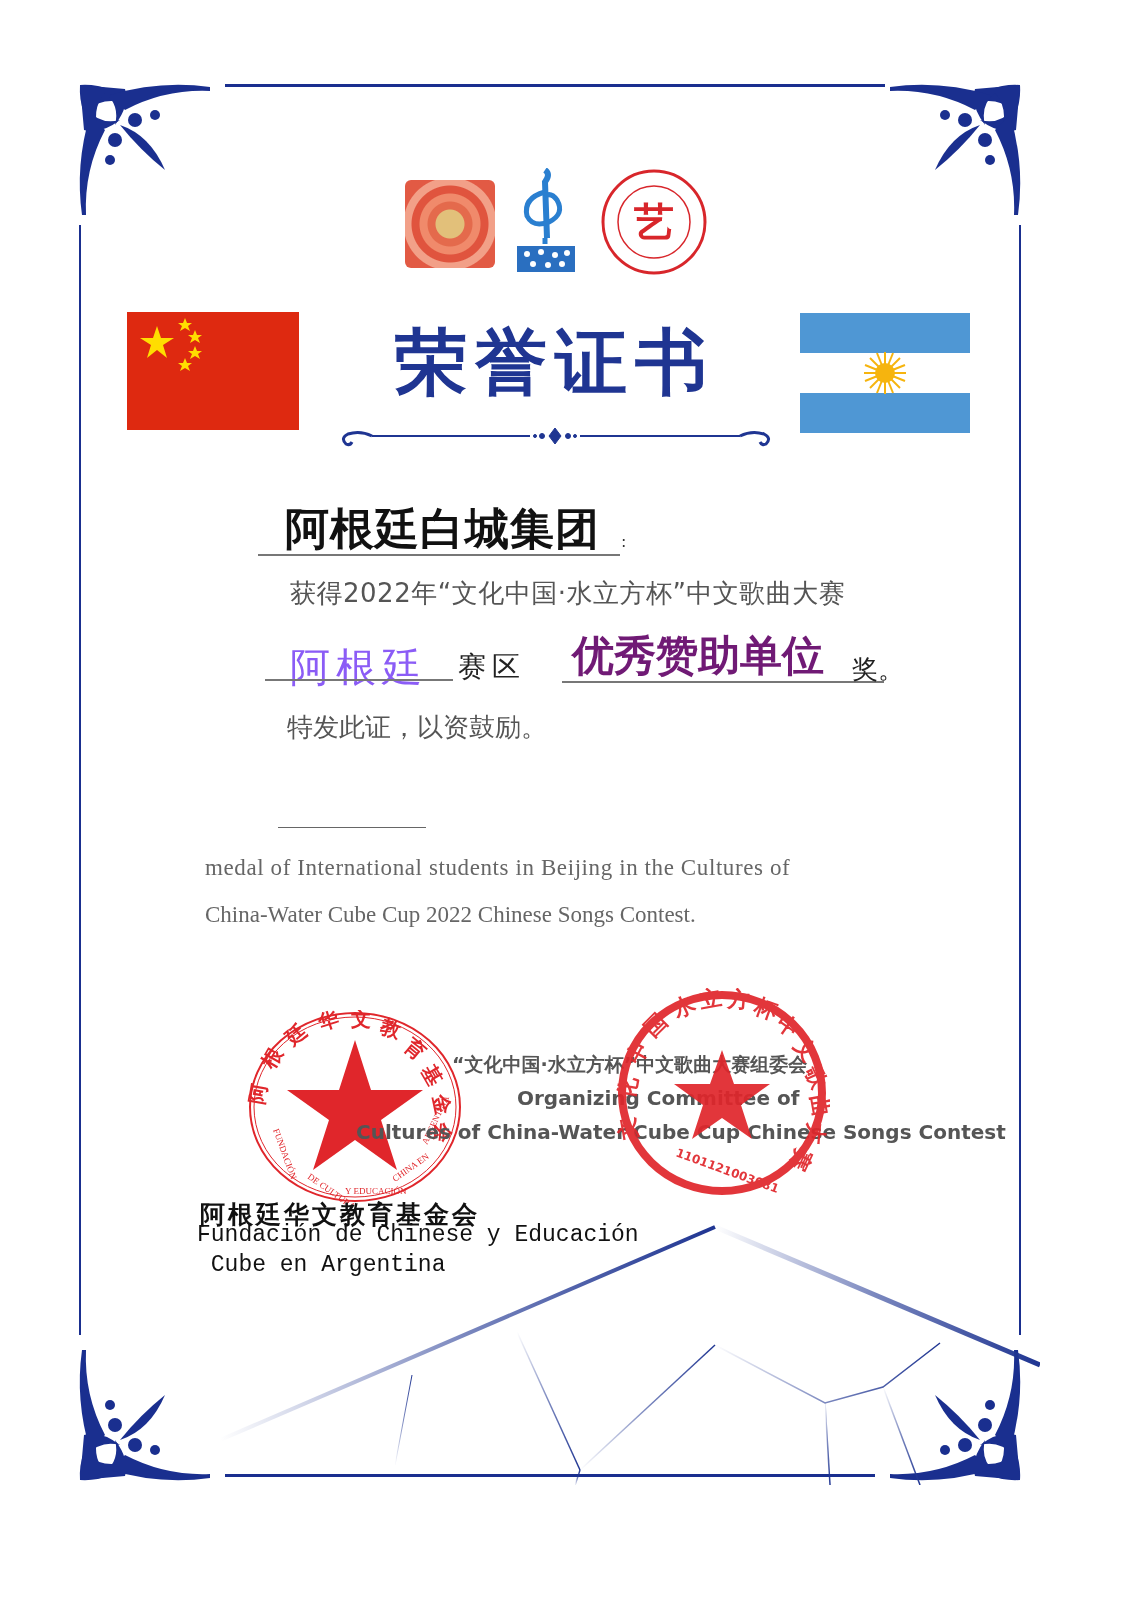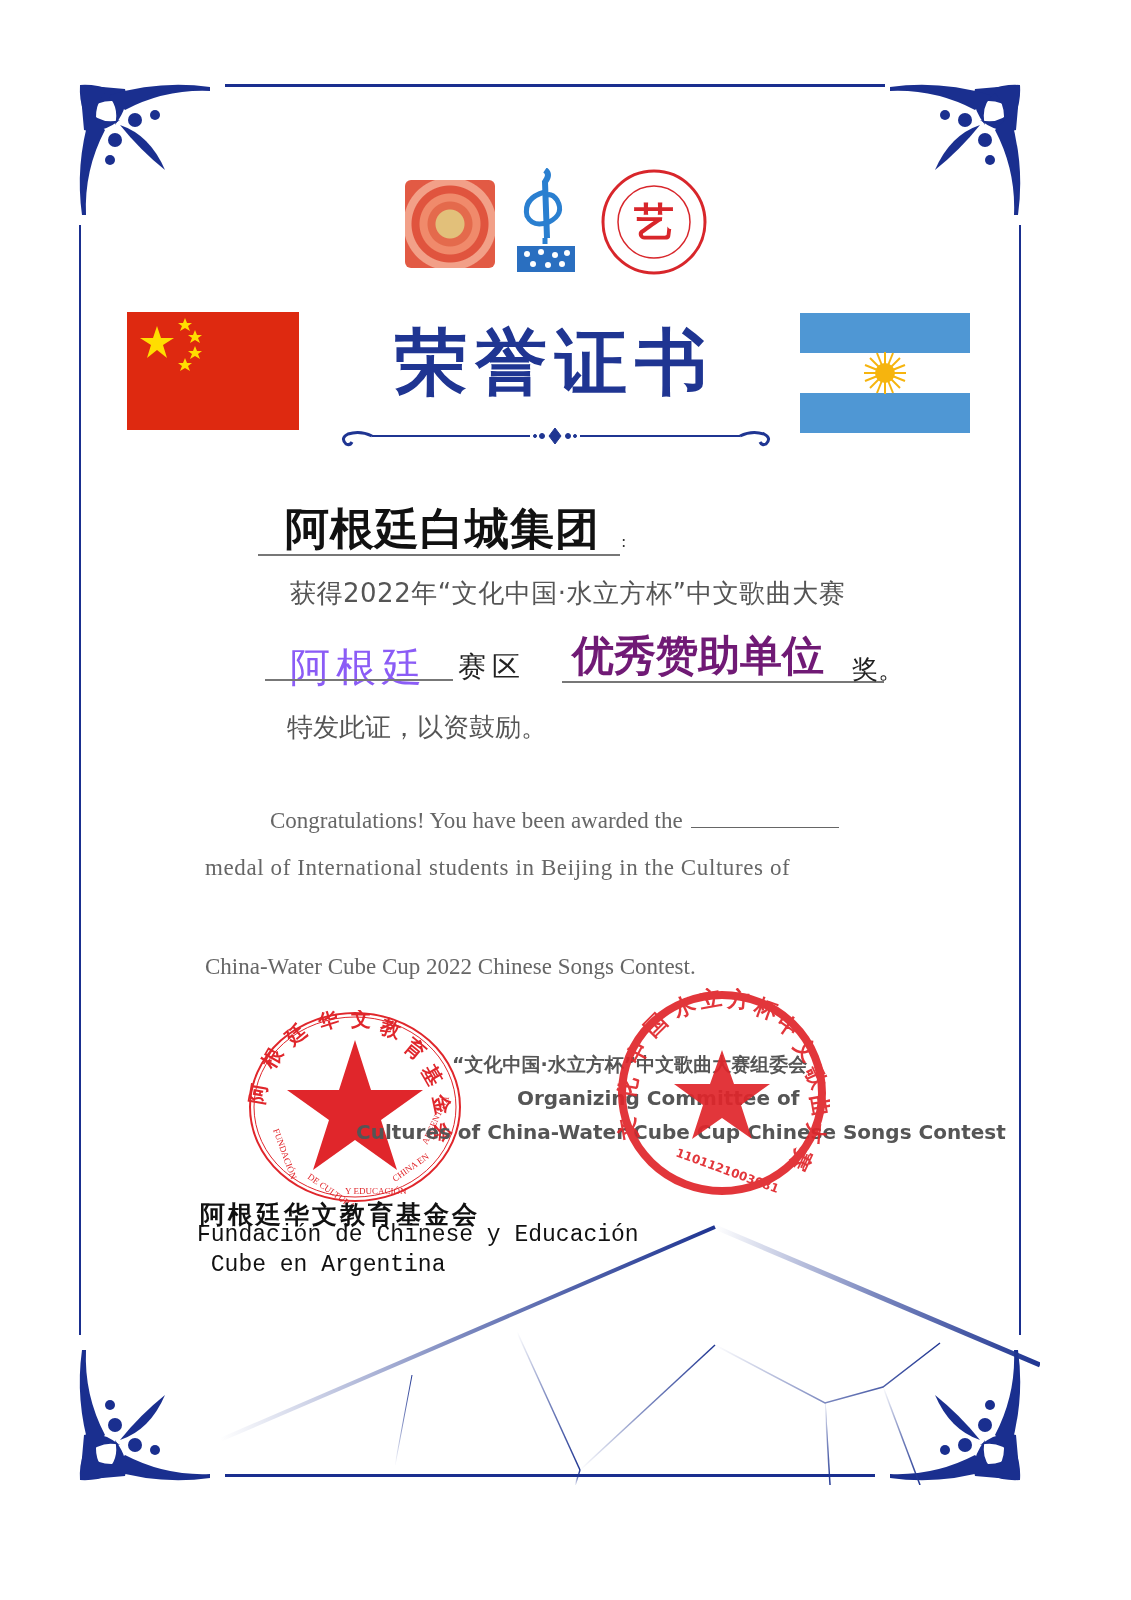--- a/index.html
+++ b/index.html
@@ -197,24 +197,24 @@
 <div class="region-line"></div>
 <div class="region-suffix">赛区</div>
 
 <div class="award">优秀赞助单位</div>
 <div class="award-line"></div>
 <div class="award-suffix">奖。</div>
 
 <div class="line4">特发此证，以资鼓励。</div>
 
 <div class="en" style="left:270px; top:808px;">
-  <span>Congratulations! You have been awarded  the</span><span class="en-blank"></span>
+  <span class="en-blank"></span>
 </div>
 <div class="en" style="left:205px; top:855px; letter-spacing:0.6px;">medal of International students in Beijing in the Cultures of</div>
-<div class="en" style="left:205px; top:954px;text-align:center;">China-Water Cube Cup 2022 Chinese Songs Contest.</div>
+<div class="en" style="left:205px; top:902px;text-align:center;">China-Water Cube Cup 2022 Chinese Songs Contest.</div>
 
 <svg class="stamp" style="left:245px; top:1010px;" width="220" height="195" viewBox="0 0 220 195">
   <ellipse cx="110" cy="97" rx="105" ry="94" fill="none" stroke="#e0262b" stroke-width="2"></ellipse>
   <ellipse cx="110" cy="97" rx="101" ry="90" fill="none" stroke="#e0262b" stroke-width="1"></ellipse>
   <polygon points="110,30 126,80 178,80 136,110 152,160 110,130 68,160 84,110 42,80 94,80" fill="#e0262b"></polygon>
   <g fill="#e0262b" font-family="DejaVu Serif, serif" font-weight="bold" font-size="20">
     <text x="18" y="95" transform="rotate(-80 18 95)">阿</text>
     <text x="28" y="60" transform="rotate(-60 28 60)">根</text>
     <text x="48" y="36" transform="rotate(-40 48 36)">廷</text>
     <text x="76" y="20" transform="rotate(-18 76 20)">华</text>

